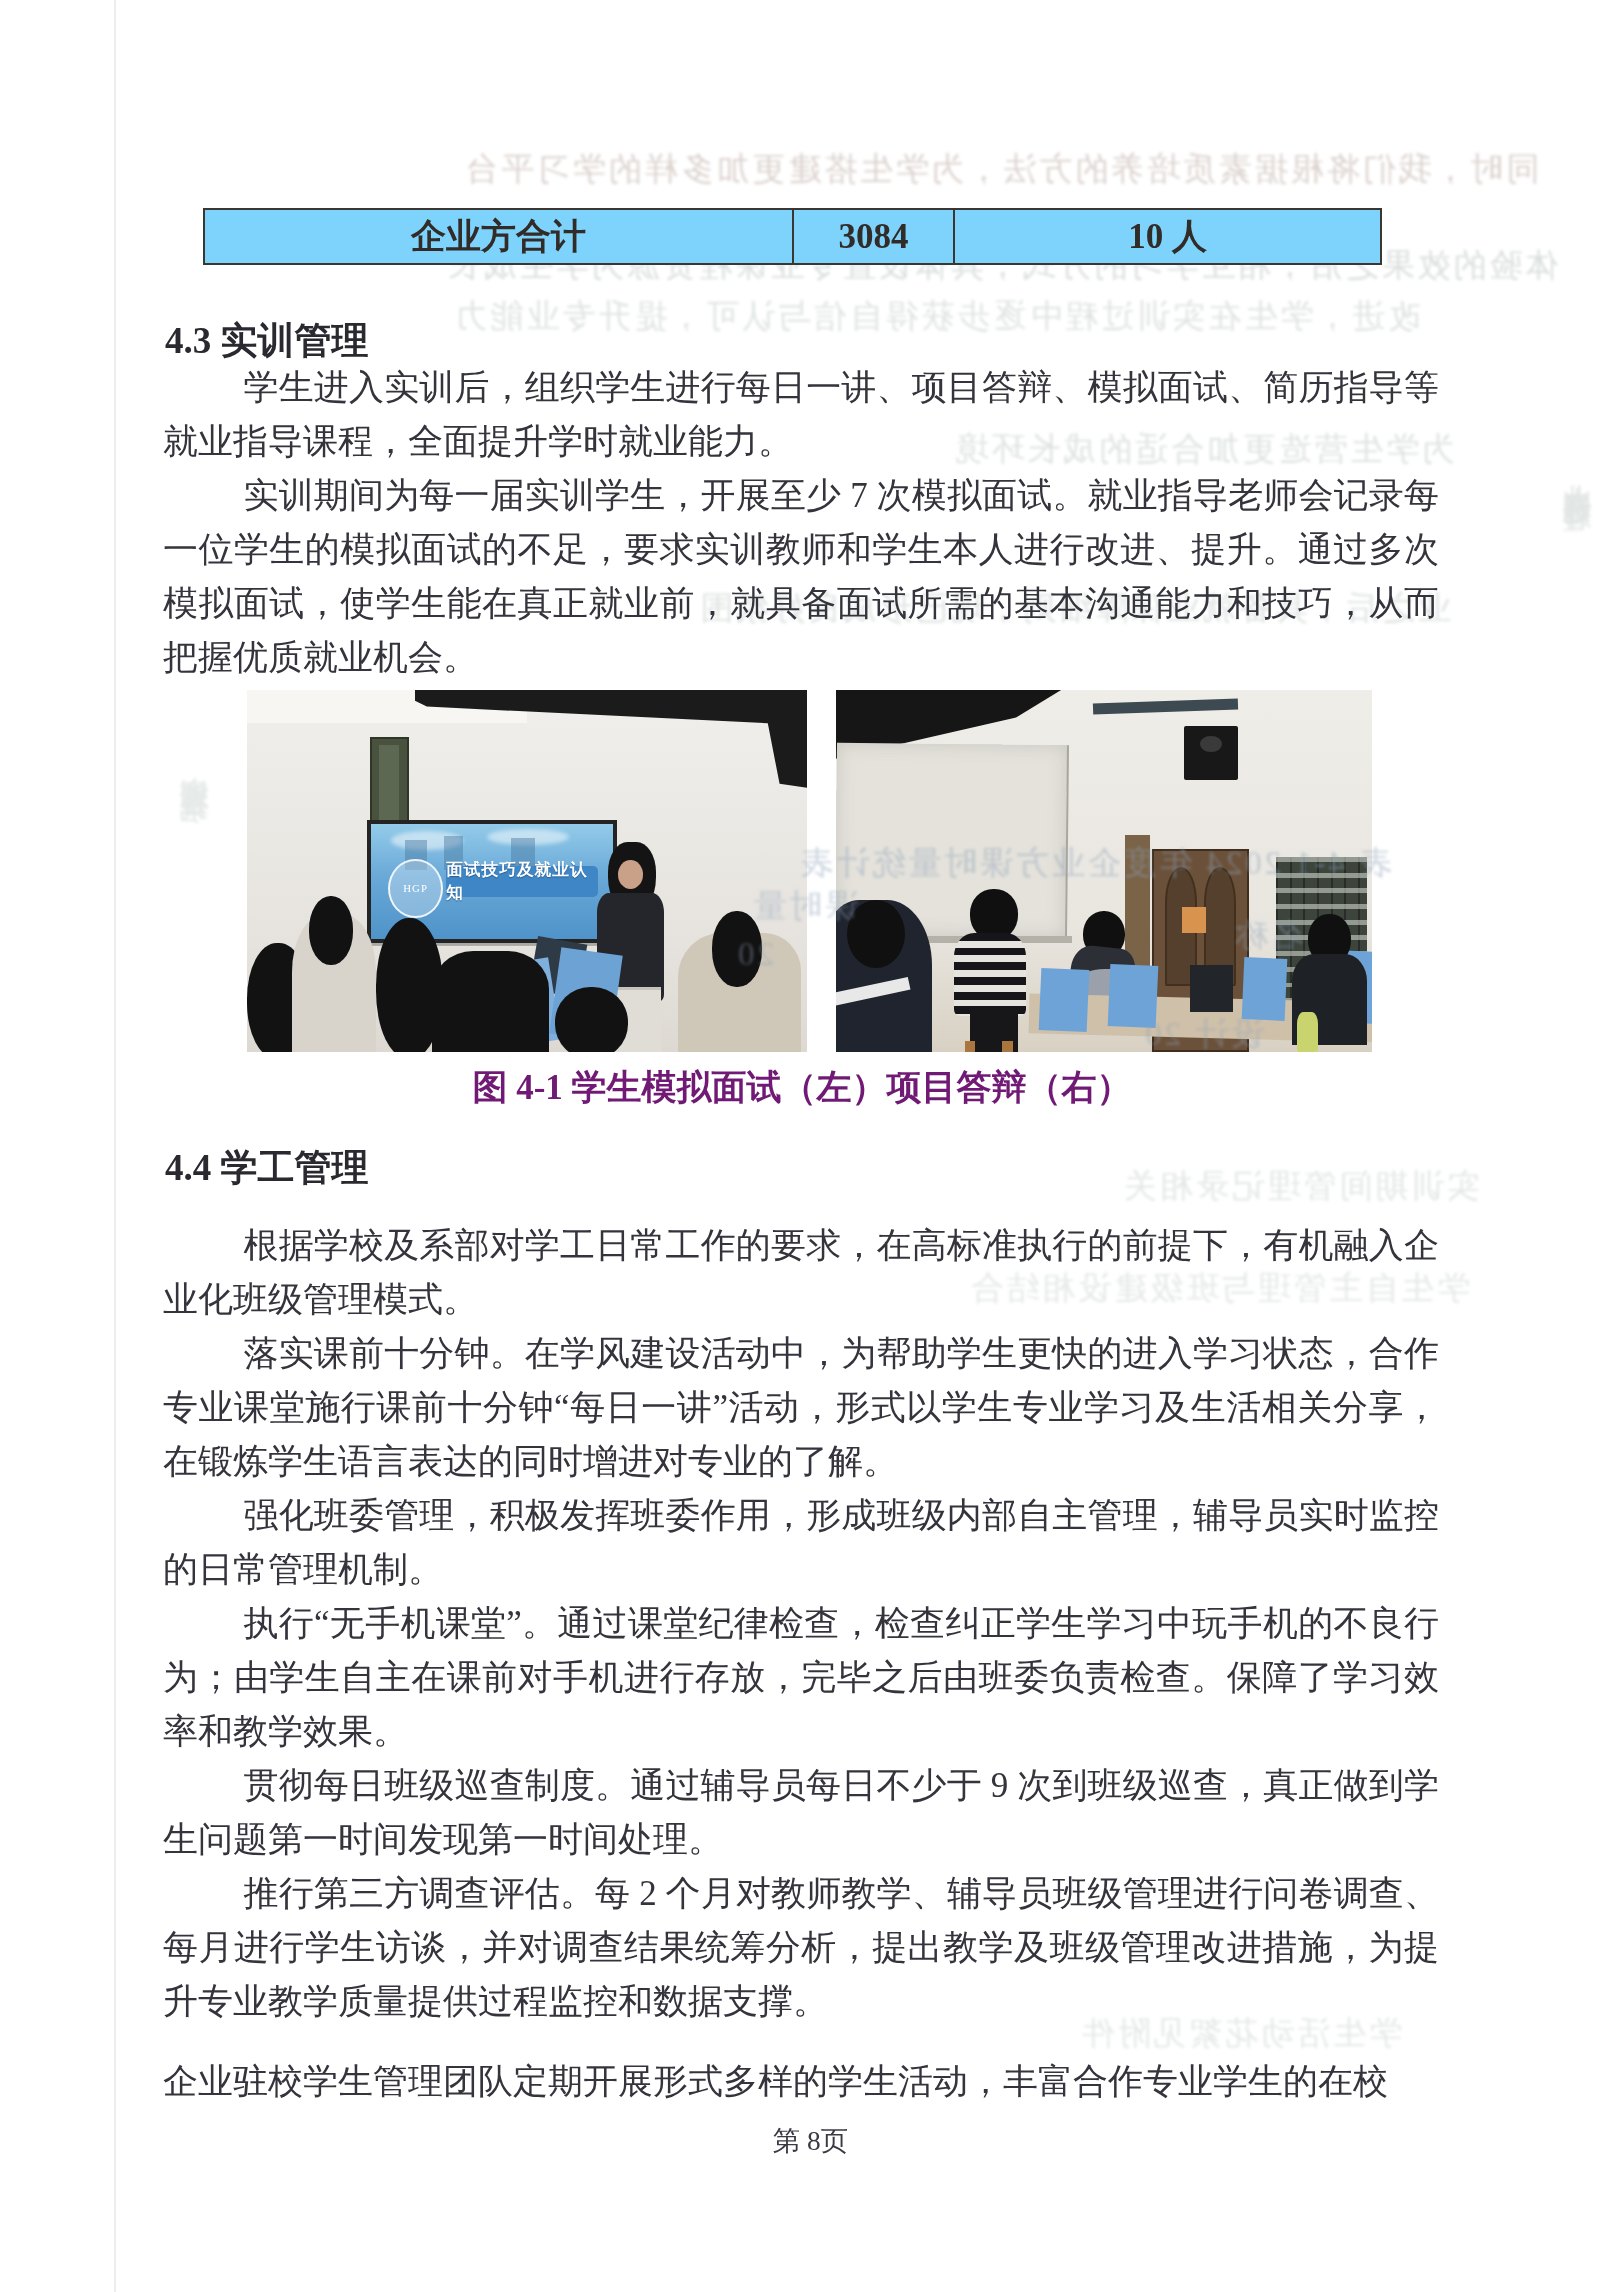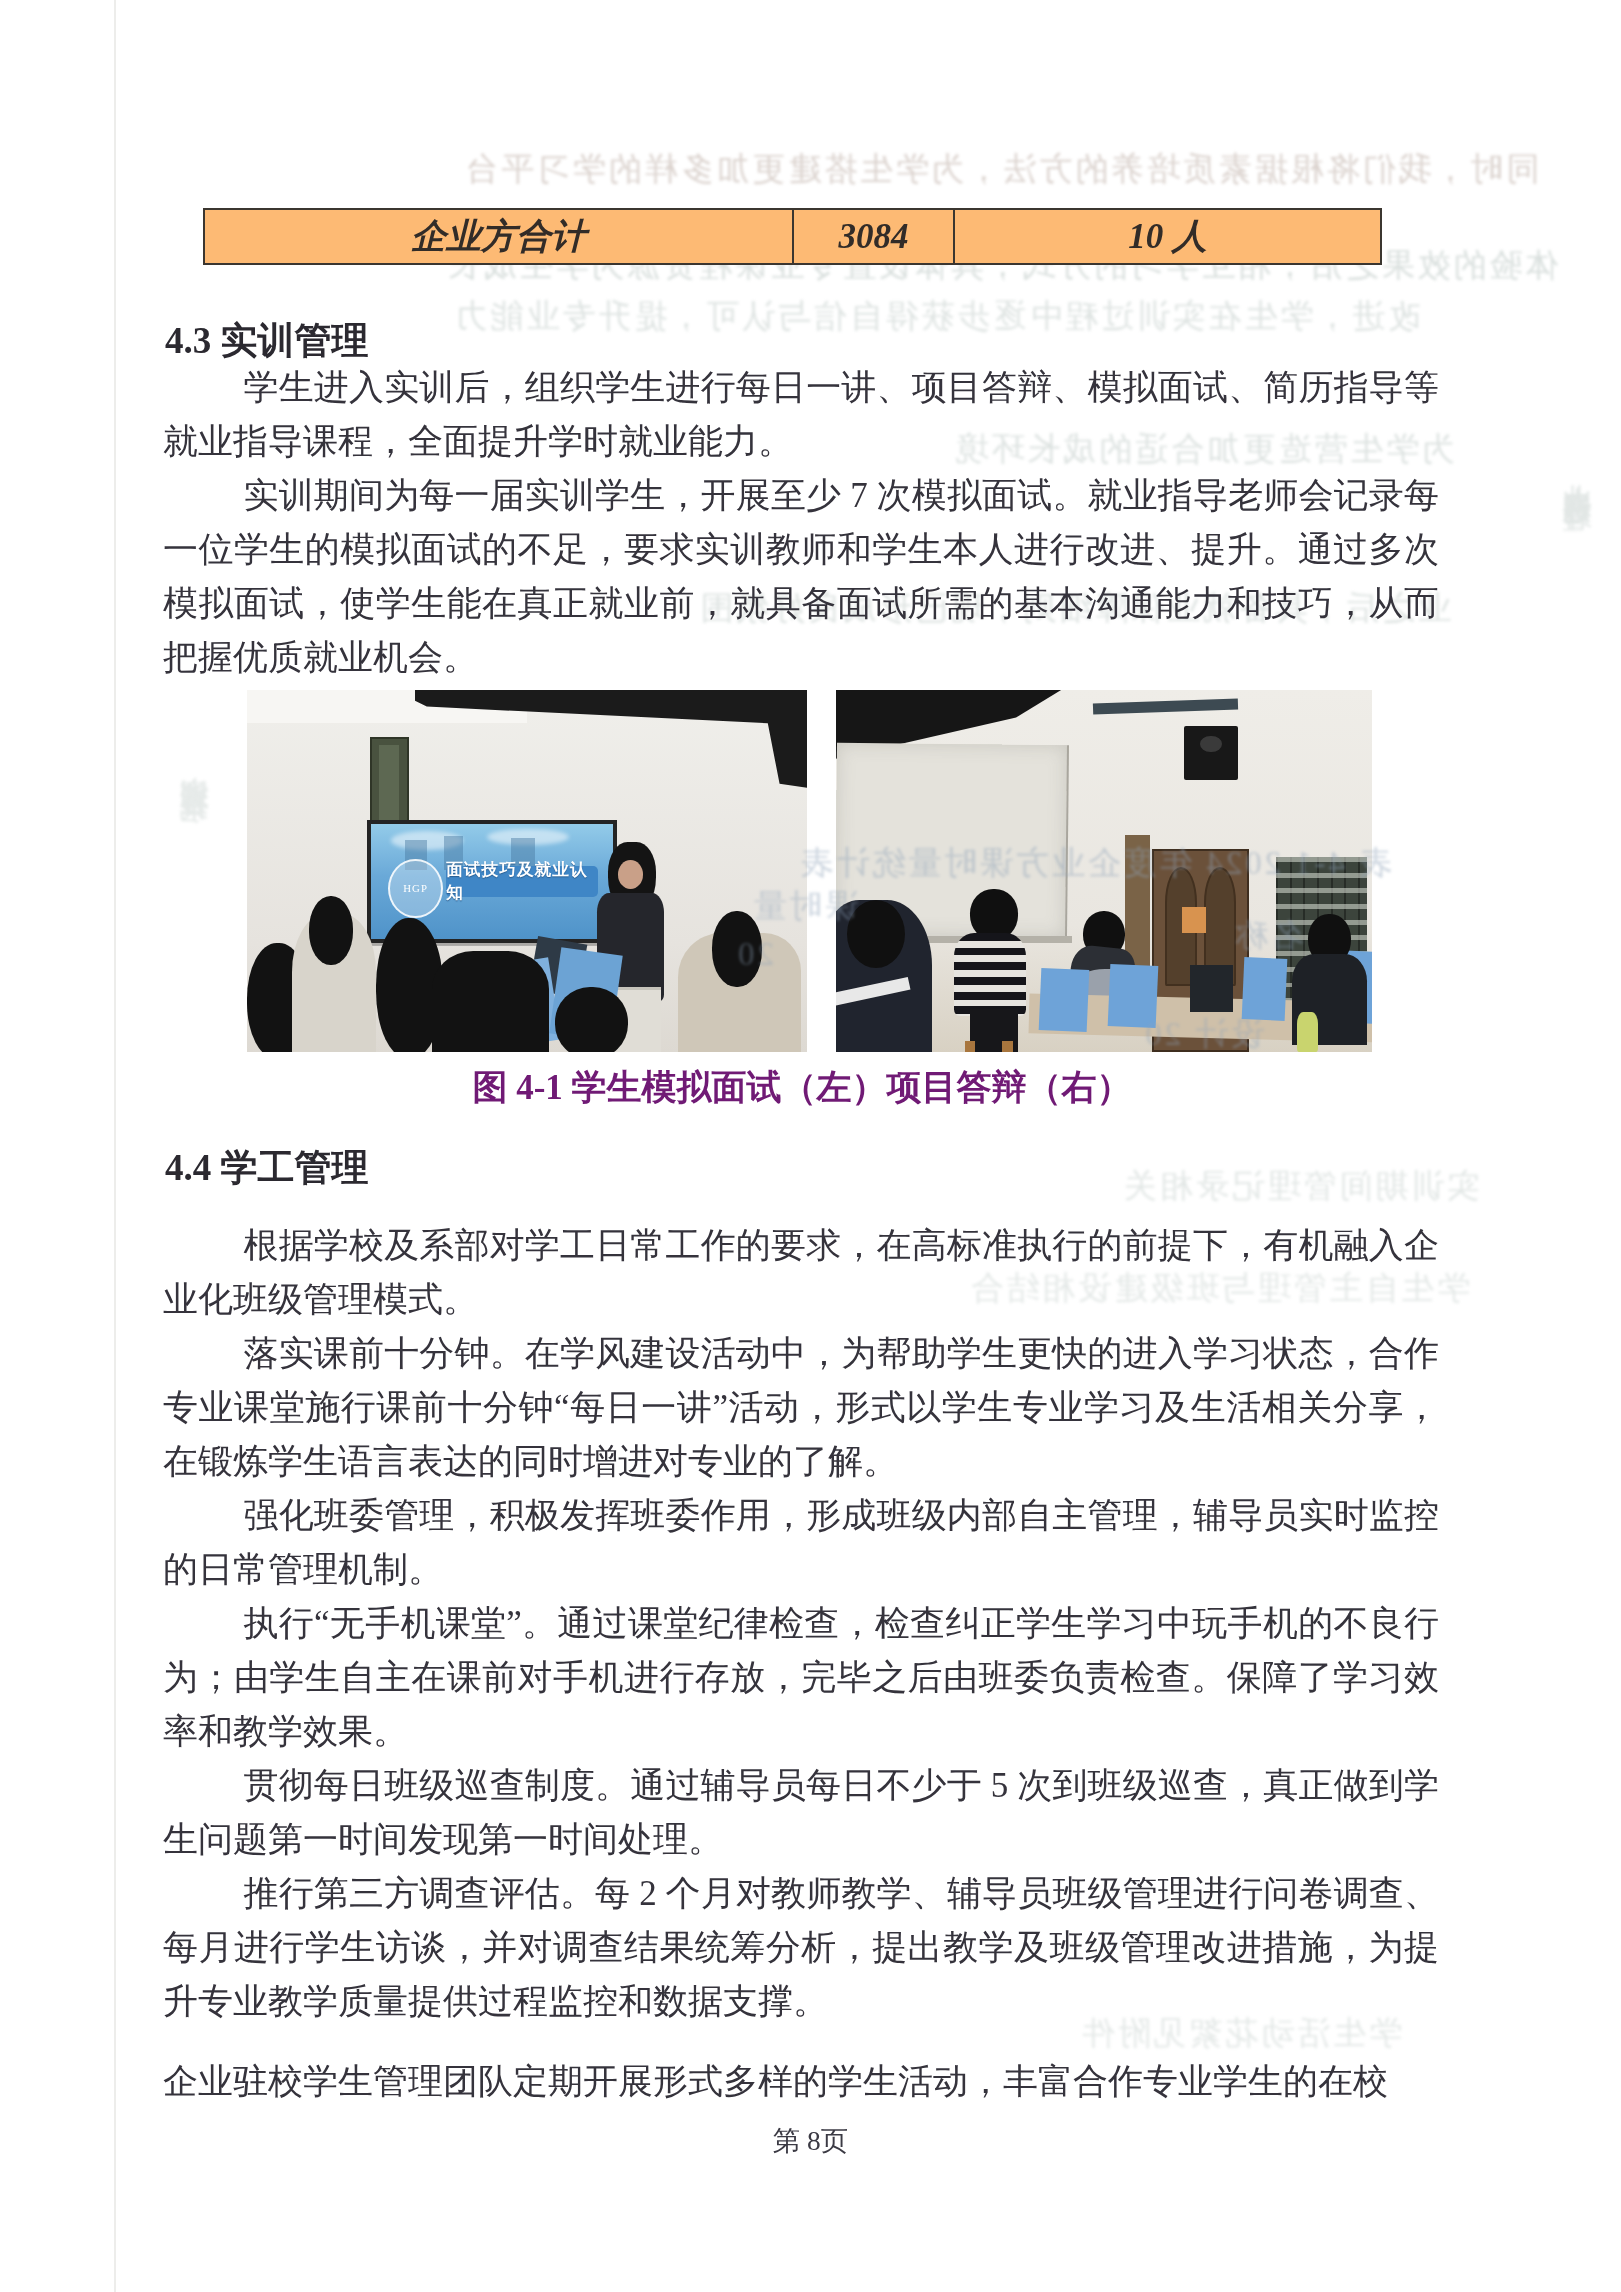--- a/index.html
+++ b/index.html
@@ -5,23 +5,22 @@
   html,body{margin:0;padding:0;background:#9a9a9a;}
   .page{
     position:relative;width:1621px;height:2293px;background:#ffffff;
     overflow:hidden;font-family:"Liberation Serif","DejaVu Serif",serif;color:#35333c;
   }
   .fold-line{position:absolute;left:114px;top:0;width:2px;height:100%;background:#ededeb;}
 
   
   .sum-table{
     position:absolute;left:203px;top:208px;width:1179px;height:57px;
-    display:flex;border:2.9px solid #3b3630;box-sizing:border-box;background:#fdba74;
+    display:flex;border:2.9px solid #3b3630;box-sizing:border-box;background:#7dd3fc;
     z-index:4;
-    font-style:italic;
   }
   .sum-table .cell{
     display:flex;align-items:center;justify-content:center;
     font-weight:bold;font-size:35px;color:#322c28;box-sizing:border-box;
   }
   .sum-table .c1{width:589px;border-right:2.9px solid #3b3630;}
   .sum-table .c2{width:161px;border-right:2.9px solid #3b3630;text-align:center;}
   .sum-table .c3{flex:1;}
 
   
@@ -241,21 +240,21 @@
   </div>
 
   <div class="caption">图 4-1  学生模拟面试（左）项目答辩（右）</div>
 
   <div class="h-sec h44">4.4 学工管理</div>
   <div class="para p44">
     <p>根据学校及系部对学工日常工作的要求，在高标准执行的前提下，有机融入企业化班级管理模式。</p>
     <p>落实课前十分钟。在学风建设活动中，为帮助学生更快的进入学习状态，合作专业课堂施行课前十分钟“每日一讲”活动，形式以学生专业学习及生活相关分享，在锻炼学生语言表达的同时增进对专业的了解。</p>
     <p>强化班委管理，积极发挥班委作用，形成班级内部自主管理，辅导员实时监控的日常管理机制。</p>
     <p>执行“无手机课堂”。通过课堂纪律检查，检查纠正学生学习中玩手机的不良行为；由学生自主在课前对手机进行存放，完毕之后由班委负责检查。保障了学习效率和教学效果。</p>
-    <p>贯彻每日班级巡查制度。通过辅导员每日不少于 5 次到班级巡查，真正做到学生问题第一时间发现第一时间处理。</p>
+    <p>贯彻每日班级巡查制度。通过辅导员每日不少于 9 次到班级巡查，真正做到学生问题第一时间发现第一时间处理。</p>
     <p>推行第三方调查评估。每 2 个月对教师教学、辅导员班级管理进行问卷调查、每月进行学生访谈，并对调查结果统筹分析，提出教学及班级管理改进措施，为提升专业教学质量提供过程监控和数据支撑。</p>
     <p class="noindent gap-top">企业驻校学生管理团队定期开展形式多样的学生活动，丰富合作专业学生的在校</p>
   </div>
 
   <div class="footer">第 8页</div>
 
   <div class="ghost g0">同时，我们将根据素质培养的方法，为学生搭建更加多样的学习平台</div>
   <div class="ghost g1">体验的效果之后，相互学习的方式，具体设置专业课程资源为学生成长</div>
   <div class="ghost g2">改进，学生在实训过程中逐步获得自信与认可，提升专业能力</div>
   <div class="ghost g3">为学生营造更加合适的成长环境</div>

